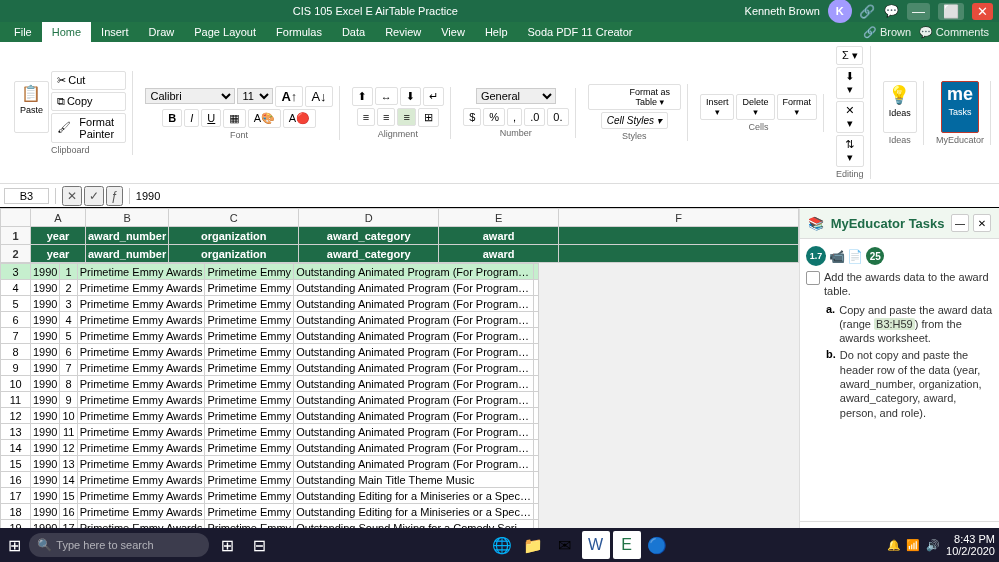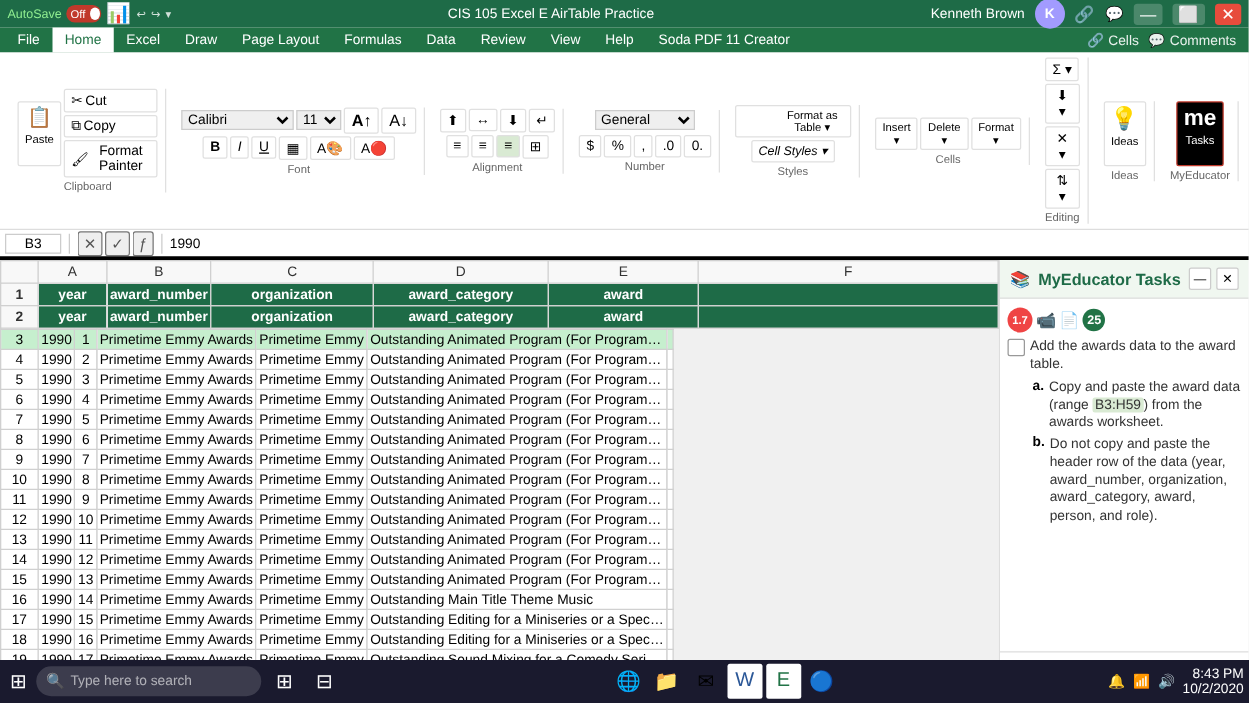--- a/index.html
+++ b/index.html
@@ -15,21 +15,21 @@
     .ribbon-tab.active { background: white; color: #217346; }
     #ribbon-bar { background: white; border-bottom: 1px solid #ddd; padding: 4px 8px; display: flex; align-items: center; gap: 6px; min-height: 72px; }
     .ribbon-group { display: flex; flex-direction: column; align-items: center; border-right: 1px solid #e0e0e0; padding: 0 6px; gap: 2px; }
     .ribbon-group-label { font-size: 9px; color: #666; }
     .ribbon-btns { display: flex; gap: 2px; align-items: center; }
     .rib-btn { padding: 2px 5px; border: 1px solid #e0e0e0; background: white; cursor: pointer; font-size: 11px; border-radius: 2px; display: flex; align-items: center; gap: 2px; }
     .rib-btn-large { flex-direction: column; height: 52px; font-size: 10px; }
     .rib-icon { font-size: 16px; }
 
     
-    #formula-bar { display: flex; align-items: center; background: white; border-bottom: 3px solid #000000; height: 24px; padding: 0 4px; gap: 4px; }
+    #formula-bar { display: flex; align-items: center; background: white; border-bottom: 1px solid #000000; height: 24px; padding: 0 4px; gap: 4px; }
     #cell-ref { width: 45px; border: 1px solid #ccc; padding: 1px 4px; font-size: 11px; text-align: center; }
     .formula-divider { width: 1px; height: 16px; background: #ccc; margin: 0 2px; }
     #formula-icons { display: flex; gap: 2px; }
     .formula-icon-btn { font-size: 12px; cursor: pointer; color: #555; padding: 1px 3px; }
     #formula-input { flex: 1; border: none; outline: none; font-size: 11px; }
 
     
     #spreadsheet-area { flex: 1; overflow: hidden; position: relative; }
     #sheet-table-wrapper { overflow: auto; height: 100%; }
     table.sheet { border-collapse: collapse; font-size: 11px; }
@@ -45,21 +45,21 @@
     #right-panel { width: 200px; background: white; border-left: 1px solid #ddd; display: flex; flex-direction: column; overflow-y: auto; }
     #panel-header { background: #f0f7f0; padding: 6px 8px; display: flex; align-items: center; justify-content: space-between; border-bottom: 1px solid #ddd; }
     #panel-title { font-size: 13px; font-weight: bold; color: #1e6b47; }
     .panel-controls { display: flex; gap: 4px; }
     .panel-ctrl-btn { width: 18px; height: 18px; border: 1px solid #ccc; border-radius: 2px; background: white; cursor: pointer; font-size: 10px; display: flex; align-items: center; justify-content: center; }
     #panel-content { padding: 6px; flex: 1; font-size: 11px; }
     .task-item { margin-bottom: 10px; }
     .task-row { display: flex; align-items: flex-start; gap: 4px; margin-bottom: 4px; }
     .task-checkbox { width: 14px; height: 14px; border: 1px solid #999; border-radius: 2px; display: flex; align-items: center; justify-content: center; flex-shrink: 0; margin-top: 1px; }
     .task-text { font-size: 11px; color: #333; line-height: 1.3; }
-    .task-badge { display: inline-flex; align-items: center; justify-content: center; background: #ef4444; color: white; border-radius: 50%; width: 18px; height: 18px; font-size: 10px; font-weight: bold; flex-shrink: 0; }
+    .task-badge { display: inline-flex; align-items: center; justify-content: center; background: #0f766e; color: white; border-radius: 50%; width: 18px; height: 18px; font-size: 10px; font-weight: bold; flex-shrink: 0; }
     .sub-task { margin-left: 20px; margin-bottom: 3px; }
     .sub-task-row { display: flex; align-items: flex-start; gap: 4px; margin-bottom: 3px; }
     .sub-label { font-weight: bold; font-size: 11px; flex-shrink: 0; }
     .highlight-text { background: #d9ead3; border-radius: 2px; padding: 0 2px; font-family: Liberation Sans, sans-serif; }
     .panel-icon { font-size: 13px; }
     .back-btn { display: flex; align-items: center; justify-content: center; background: white; border: 1px solid #ccc; border-radius: 50%; width: 24px; height: 24px; cursor: pointer; font-size: 13px; color: #555; }
     .next-btn { display: flex; align-items: center; justify-content: center; background: #217346; color: white; border: none; border-radius: 4px; padding: 5px 14px; cursor: pointer; font-size: 12px; gap: 3px; }
     .panel-footer { display: flex; justify-content: space-between; align-items: center; padding: 6px 8px; border-top: 1px solid #ddd; }
     .step-badge { display: inline-flex; align-items: center; justify-content: center; border: 1.5px solid #217346; color: #217346; border-radius: 50%; width: 20px; height: 20px; font-size: 10px; font-weight: bold; }
 
@@ -78,59 +78,48 @@
     .taskbar-icon.active { background: rgba(255,255,255,0.2); }
     .start-btn { background: none; border: none; color: white; cursor: pointer; font-size: 16px; padding: 4px; }
     .search-bar-task { background: rgba(255,255,255,0.15); border: none; border-radius: 12px; height: 24px; width: 180px; display: flex; align-items: center; padding: 0 8px; gap: 4px; cursor: pointer; }
     .search-bar-task input { background: none; border: none; outline: none; color: white; font-size: 11px; width: 130px; }
     .search-bar-task input::placeholder { color: rgba(255,255,255,0.6); }
   </style>
 </head>
 <body>
 
 <div id="title-bar">
-  <div class="left">
-    <span style="color:#90ee90;font-size:10px;">AutoSave</span>
-    <div style="background:#c0392b;width:28px;height:14px;border-radius:7px;display:flex;align-items:center;padding:1px;cursor:pointer;gap:2px;">
-      <span style="color:white;font-size:9px;padding:0 2px;">Off</span>
-      <div style="width:10px;height:10px;background:white;border-radius:50%;"></div>
-    </div>
-    <span style="color:white;font-size:16px;">📊</span>
-    <span style="font-size:9px;color:rgba(255,255,255,0.8);">↩</span>
-    <span style="font-size:9px;color:rgba(255,255,255,0.8);">↪</span>
-    <span style="font-size:9px;color:rgba(255,255,255,0.8);">▾</span>
-  </div>
   <div class="center">
     <span>CIS 105 Excel E AirTable Practice</span>
   </div>
   <div class="right">
     <span style="font-size:11px;color:white;">Kenneth Brown</span>
     <div style="width:24px;height:24px;border-radius:50%;background:#a29bfe;display:flex;align-items:center;justify-content:center;color:white;font-size:11px;font-weight:bold;">K</div>
     <span style="color:rgba(255,255,255,0.8);font-size:13px;cursor:pointer;">🔗</span>
     <span style="color:white;font-size:12px;cursor:pointer;">💬</span>
     <span style="color:white;font-size:13px;background:rgba(255,255,255,0.2);border-radius:3px;padding:1px 5px;cursor:pointer;">—</span>
     <span style="color:white;font-size:13px;background:rgba(255,255,255,0.2);border-radius:3px;padding:1px 5px;cursor:pointer;">⬜</span>
     <span style="color:white;font-size:13px;background:#e74c3c;border-radius:3px;padding:1px 5px;cursor:pointer;">✕</span>
   </div>
 </div>
 
 <div id="ribbon-tabs">
   <span class="ribbon-tab">File</span>
   <span class="ribbon-tab active">Home</span>
-  <span class="ribbon-tab">Excel</span>
+  <span class="ribbon-tab">Insert</span>
   <span class="ribbon-tab">Draw</span>
   <span class="ribbon-tab">Page Layout</span>
   <span class="ribbon-tab">Formulas</span>
   <span class="ribbon-tab">Data</span>
   <span class="ribbon-tab">Review</span>
   <span class="ribbon-tab">View</span>
   <span class="ribbon-tab">Help</span>
   <span class="ribbon-tab">Soda PDF 11 Creator</span>
   <div style="flex:1;display:flex;align-items:center;justify-content:flex-end;padding-right:6px;">
-    <span style="font-size:11px;color:rgba(255,255,255,0.9);cursor:pointer;">🔗 Cells</span>
+    <span style="font-size:11px;color:rgba(255,255,255,0.9);cursor:pointer;">🔗 Brown</span>
     <span style="font-size:11px;color:rgba(255,255,255,0.9);margin-left:8px;cursor:pointer;">💬 Comments</span>
   </div>
 </div>
 
 <div id="ribbon-bar">
 
   <div class="ribbon-group">
     <div class="ribbon-btns">
       <button class="rib-btn rib-btn-large">
         <span class="rib-icon">📋</span>
@@ -230,21 +219,21 @@
 
   <div class="ribbon-group">
     <button class="rib-btn rib-btn-large">
       <span style="font-size:18px;">💡</span>
       <span style="font-size:9px;">Ideas</span>
     </button>
     <span class="ribbon-group-label">Ideas</span>
   </div>
 
   <div class="ribbon-group">
-    <button class="rib-btn rib-btn-large" style="background:#000000;color:white;border-color:#c0392b;">
+    <button class="rib-btn rib-btn-large" style="background:#0369a1;color:white;border-color:#c0392b;">
       <span style="font-size:18px;font-weight:bold;">me</span>
       <span style="font-size:9px;">Tasks</span>
     </button>
     <span class="ribbon-group-label">MyEducator</span>
   </div>
 </div>
 
 <div id="formula-bar">
   <input id="cell-ref" type="text" value="B3" style="">
   <div class="formula-divider"></div>

